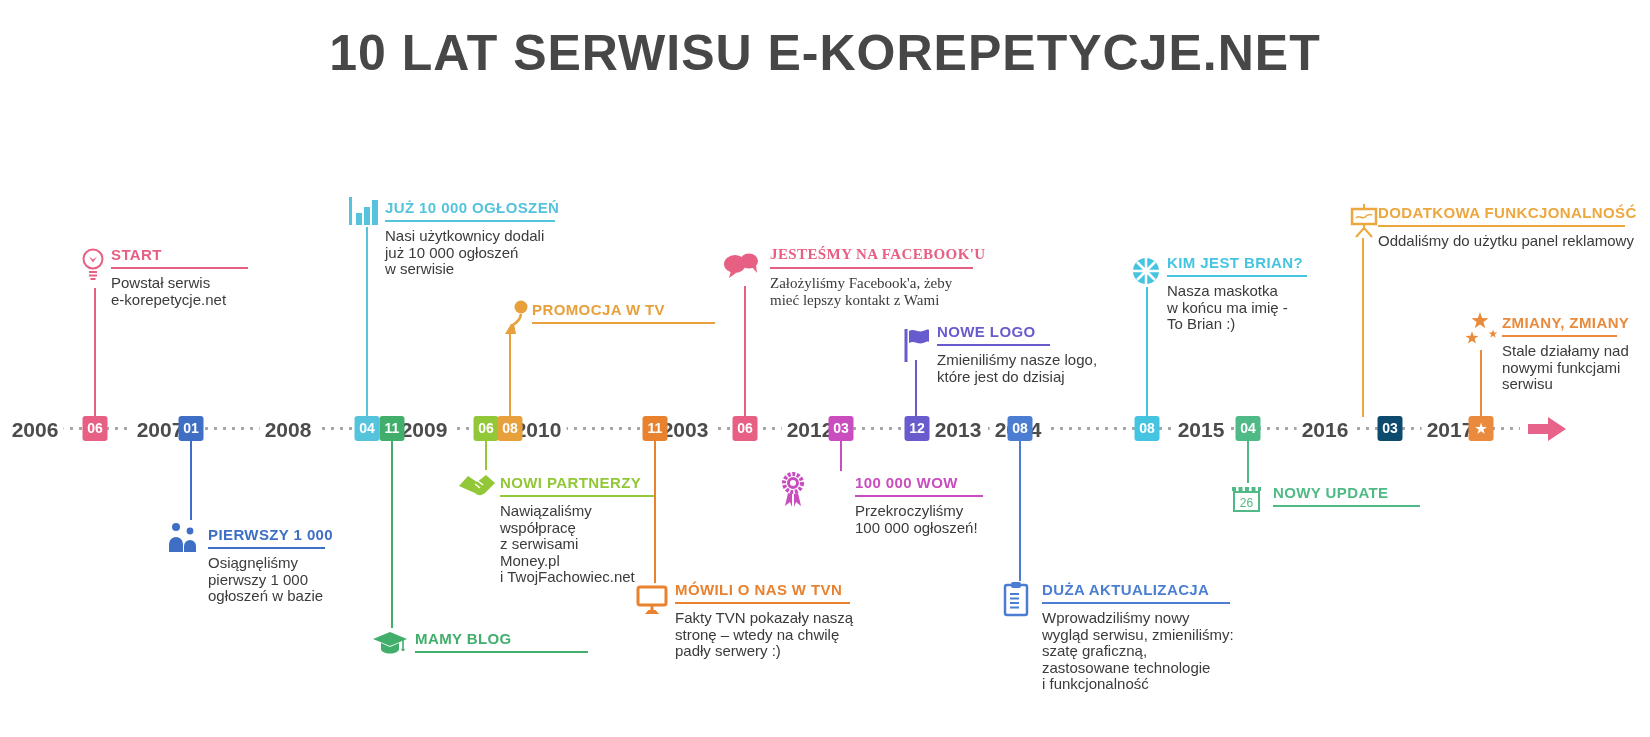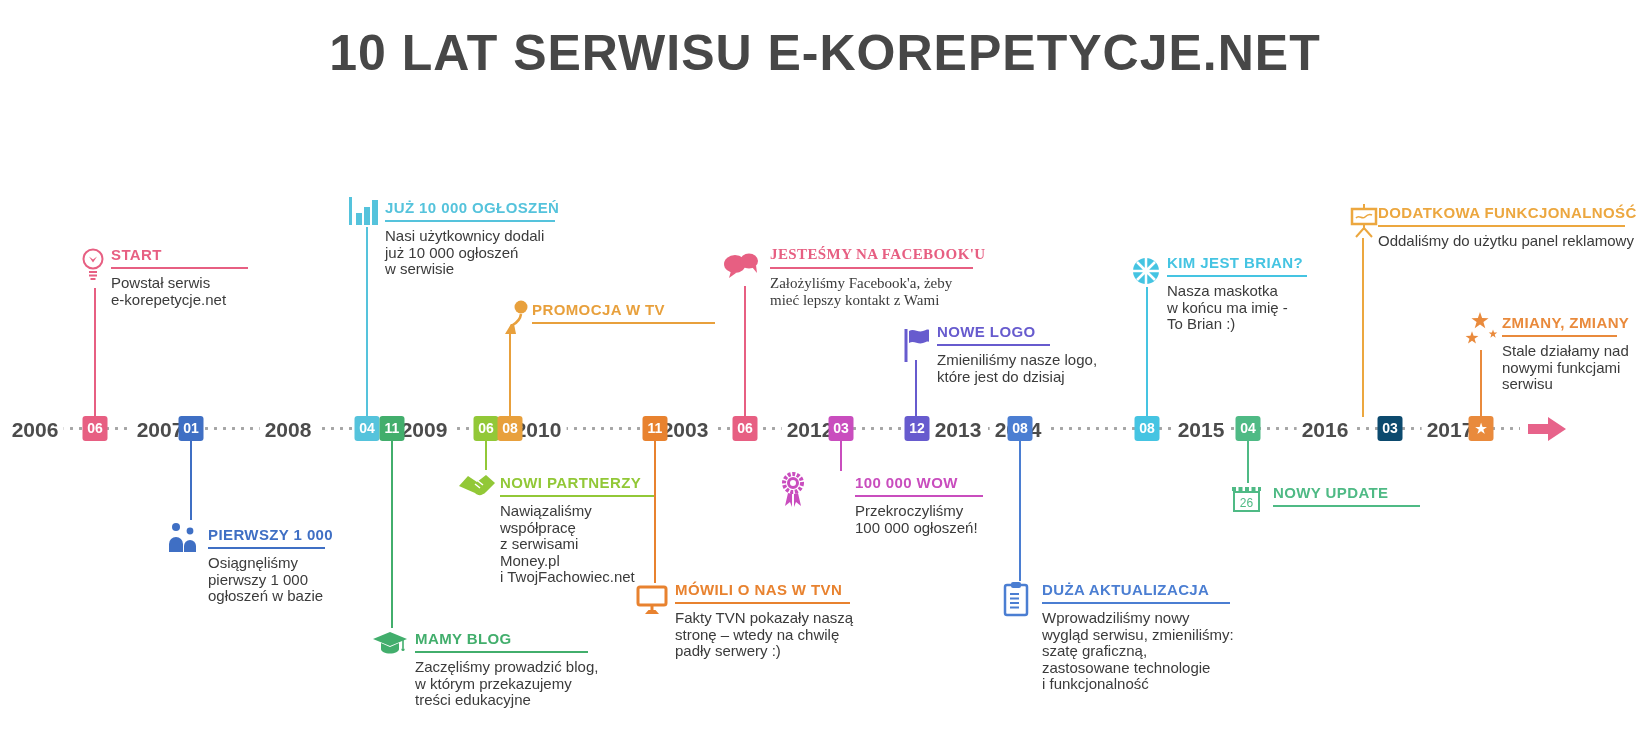--- a/index.html
+++ b/index.html
@@ -129,23 +129,20 @@
     <span class="icon" style="left: 372px; top: 630px; color: rgb(66, 174, 108);">
       <svg width="36" height="28" viewBox="0 0 36 28">
         <path d="M18 2 L35 9 L18 16 L1 9 Z" fill="currentColor"></path>
         <path d="M9 13 v6 c0 2.5 4 4.5 9 4.5 s9 -2 9 -4.5 v-6 l-9 4 z" fill="currentColor"></path>
         <path d="M31 10 v8" stroke="currentColor" stroke-width="1.6"></path>
         <circle cx="31" cy="19.5" r="1.6" fill="currentColor"></circle>
       </svg>
     </span>
     <div class="content" style="left: 415px; top: 630px; color: rgb(66, 174, 108);">
       <h3 style="width:173px">MAMY BLOG</h3>
-      <p>Zaczęliśmy prowadzić blog,
-w którym przekazujemy
-treści edukacyjne</p>
     </div>
   </section>
 
   
   <section class="event">
     <div class="vline" style="left: 485px; top: 441px; height: 29px; background-color: rgb(146, 200, 55);"></div>
     <span class="icon" style="left: 458px; top: 470px; color: rgb(146, 200, 55);">
       <svg width="38" height="30" viewBox="0 0 38 30">
         <path d="M1 16 L10 6 L19 12 L28 5 L37 13 L28 22 C24 26 20 26 17 23 L10 20 Z" fill="currentColor"></path>
         <path d="M17 14 l5 4 M20 11 l5 4" stroke="#ffffff" stroke-width="1.5"></path>

